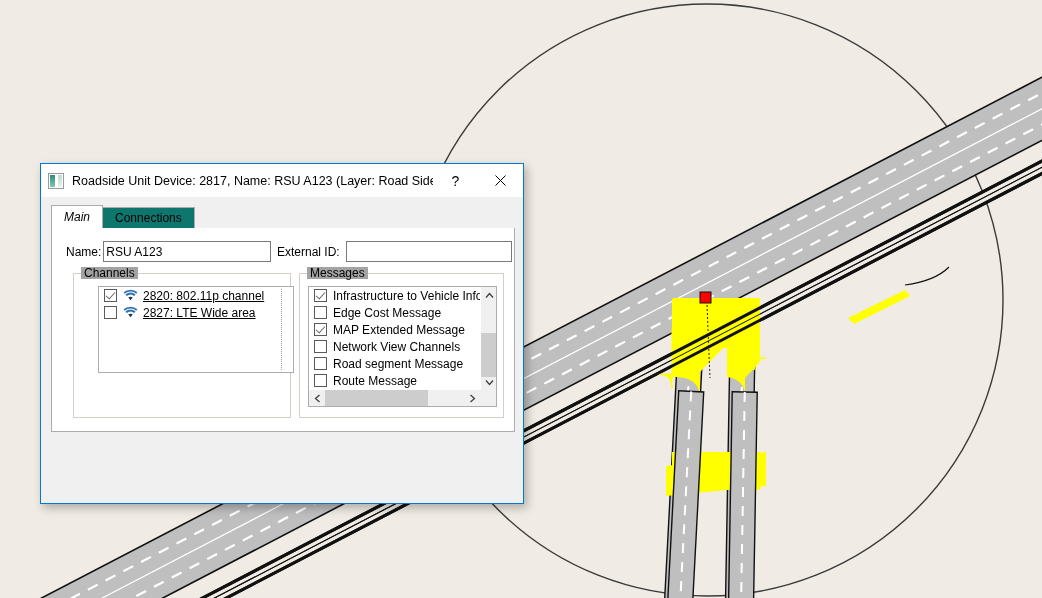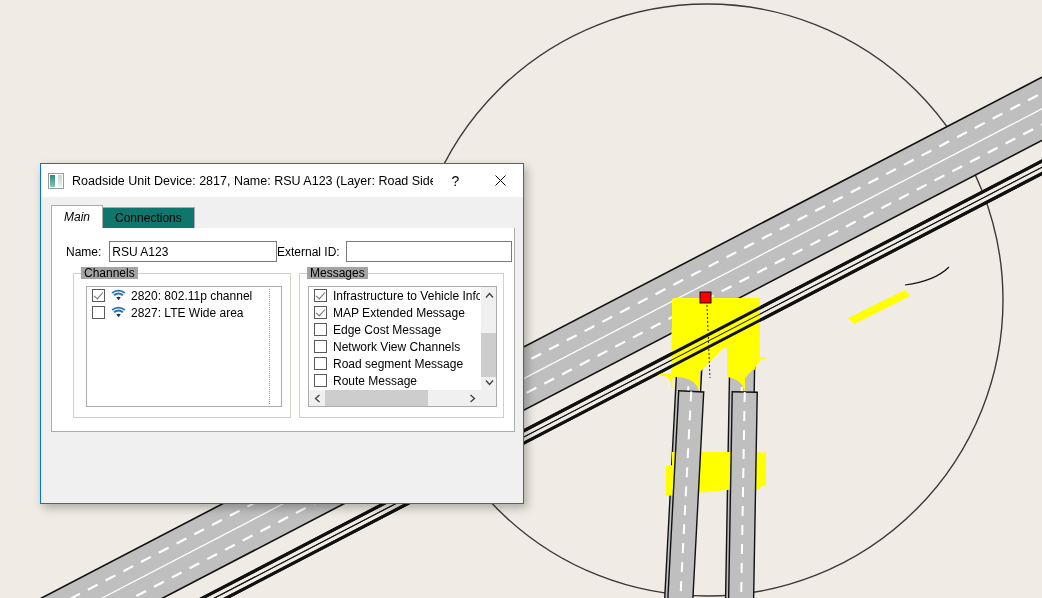--- a/index.html
+++ b/index.html
@@ -118,21 +118,21 @@
     border-top: none;
     box-sizing: border-box;
   }
 
   .row-name {
     position: absolute;
     left: 14px; top: 13px;
     display: flex; align-items: center;
     font-size: 12px;
   }
-  .row-name .lbl { margin-right: 8px; }
+  .row-name .lbl { margin-right: 2px; }
   .textbox {
     border: 1px solid #7A7A7A;
     background: #FFFFFF;
     height: 21px;
     line-height: 19px;
     box-sizing: border-box;
     padding: 8px 2px;
     font-family: "Liberation Sans", sans-serif;
     font-size: 12px;
     color: #000;
@@ -164,21 +164,21 @@
   #gb-channels { left: 21px; top: 45px; width: 218px; height: 145px; }
   #gb-messages { left: 247px; top: 45px; width: 205px; height: 145px; }
 
   .listbox {
     position: absolute;
     background: #FFFFFF;
     border: 1px solid #ACACAC;
     box-sizing: border-box;
     overflow: hidden;
   }
-  #channels-list { left: 12px; top: 12px; width: 196px; height: 121px; }
+  #channels-list { left: 24px; top: 12px; width: 196px; height: 87px; text-decoration: underline; }
   #messages-list { left: 8px; top: 12px; width: 189px; height: 121px; }
 
   .litem {
     display: flex;
     align-items: center;
     height: 17px;
     padding-left: 5px;
     font-size: 12px;
     white-space: nowrap;
   }
@@ -418,26 +418,26 @@
     <div class="groupbox" id="gb-messages">
       <span class="gb-title">Messages</span>
 
       <div class="listbox" id="messages-list">
         <div style="position:absolute;left:0;top:0;right:17px;">
           <div class="litem">
             <span class="cbx checked"></span>
             <span class="ltext">Infrastructure to Vehicle Infor</span>
           </div>
           <div class="litem">
+            <span class="cbx"></span>
+            <span class="ltext">Edge Cost Message</span>
+          </div>
+          <div class="litem">
             <span class="cbx checked"></span>
             <span class="ltext">MAP Extended Message</span>
-          </div>
-          <div class="litem">
-            <span class="cbx"></span>
-            <span class="ltext">Edge Cost Message</span>
           </div>
           <div class="litem">
             <span class="cbx"></span>
             <span class="ltext">Network View Channels</span>
           </div>
           <div class="litem">
             <span class="cbx"></span>
             <span class="ltext">Road segment Message</span>
           </div>
           <div class="litem">

